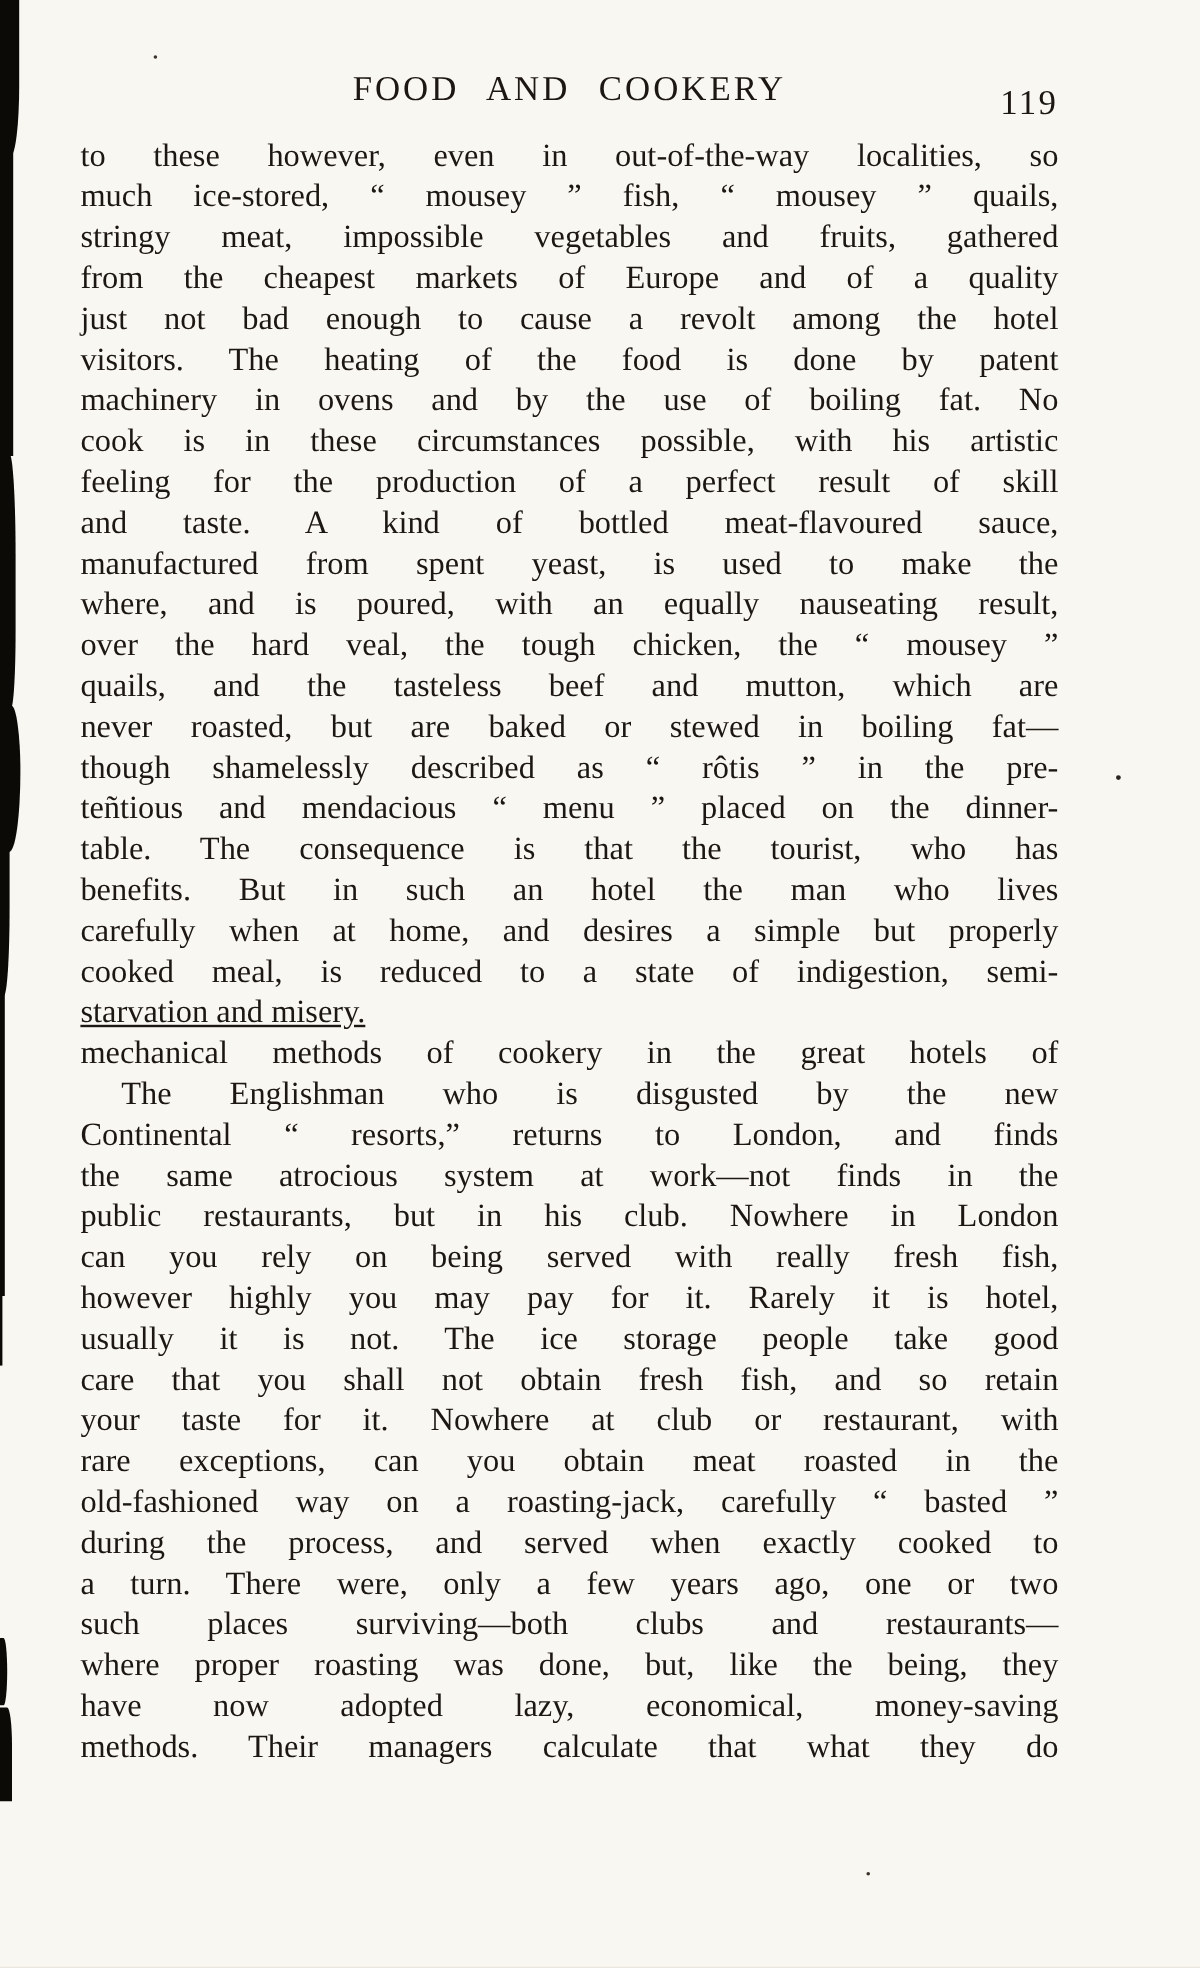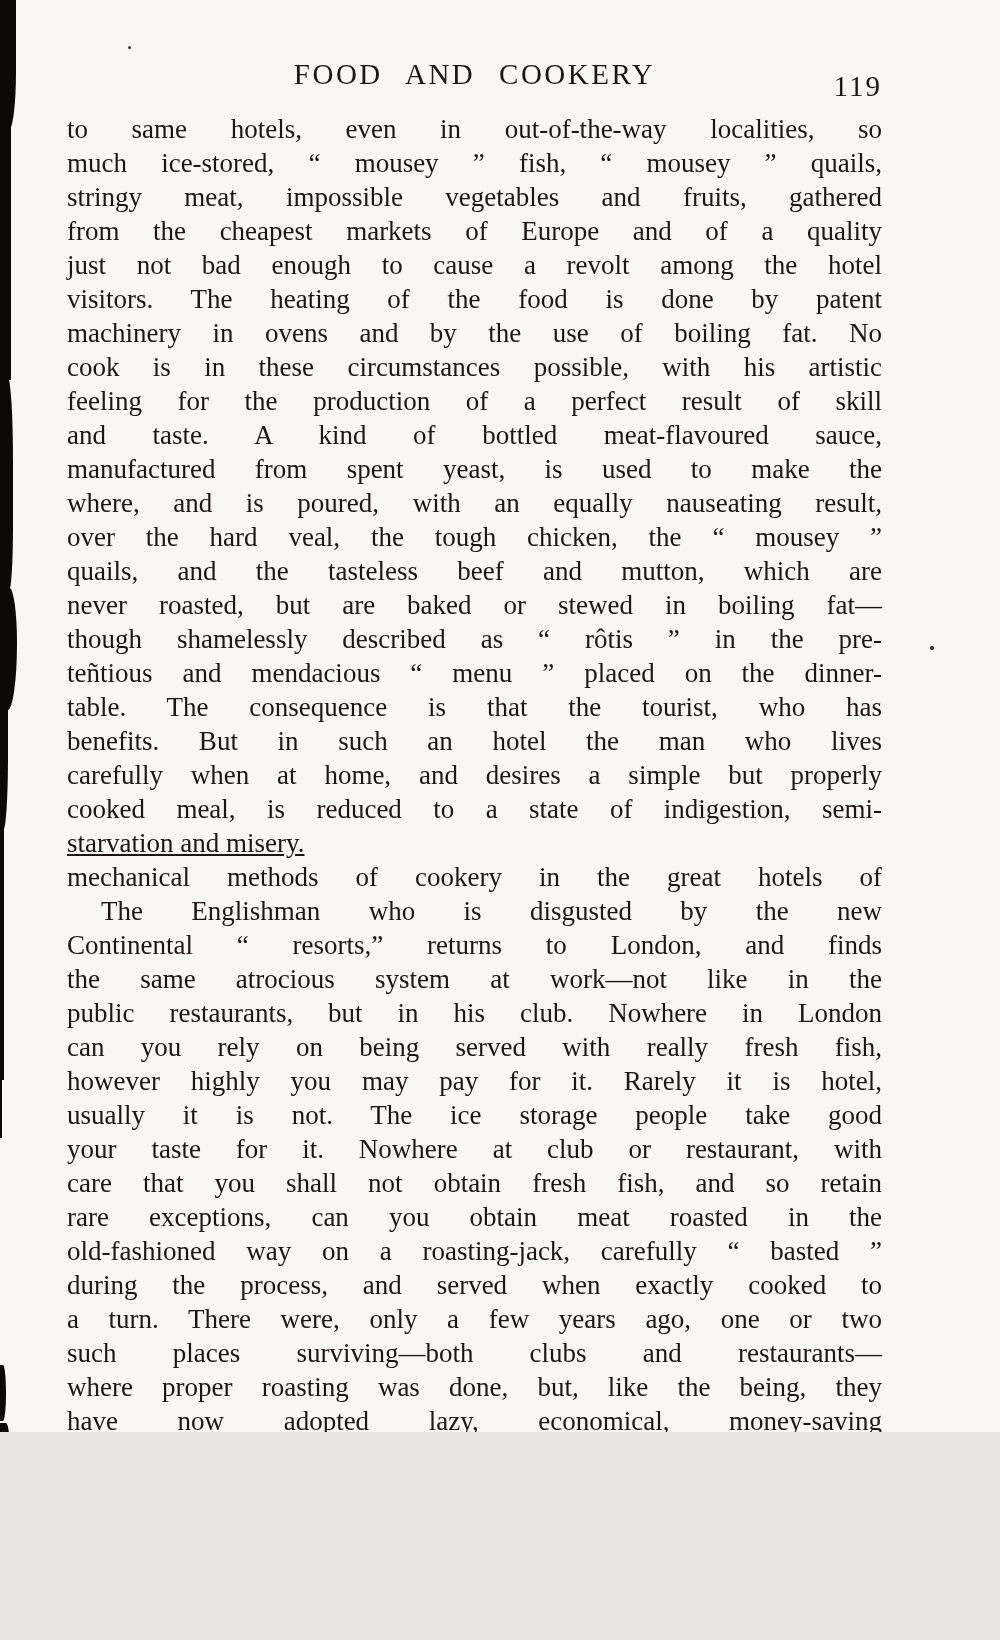--- a/index.html
+++ b/index.html
@@ -3,21 +3,21 @@
 <meta charset="utf-8">
 <title>Scanned Book Page</title>
 <style>
   * { margin: 0; padding: 0; box-sizing: border-box; }
   html, body { width: 1000px; }
   body { background: #e9e6df; font-family: "Liberation Serif", "DejaVu Serif", serif; }
 
   .page {
     position: relative;
     width: 1000px;
-    height: 1432px;
+    height: 1639px;
     background: var(--paper, #f9f7f1);
     color: var(--ink, #1c1712);
     overflow: hidden;
   }
 
   
   .binding { position: absolute; left: 0; top: 0; width: 26px; height: 100%; }
   .binding .seg { position: absolute; left: 0; background: #0c0a07; }
   .seg.s1 { top: 0;    height: 130px; width: 16px; border-radius: 0 0 45% 0; }
   .seg.s2 { top: 126px; height: 254px; width: 11px; }
@@ -85,21 +85,21 @@
   <div class="speck b"></div>
   <div class="speck c"></div>
 
   <div class="content">
     <div class="header">
       <span class="title">FOOD AND COOKERY</span>
       <span class="pagenum">119</span>
     </div>
     <div class="body-text">
         <div>
-          <div class="line">to same hotels, even in out-of-the-way localities, so</div>
+          <div class="line">to these however, even in out-of-the-way localities, so</div>
           <div class="line">much ice-stored, “ mousey ” fish, “ mousey ” quails,</div>
           <div class="line">stringy meat, impossible vegetables and fruits, gathered</div>
           <div class="line">from the cheapest markets of Europe and of a quality</div>
           <div class="line">just not bad enough to cause a revolt among the hotel</div>
           <div class="line">visitors.  The heating of the food is done by patent</div>
           <div class="line">machinery in ovens and by the use of boiling fat.  No</div>
           <div class="line">cook is in these circumstances possible, with his artistic</div>
           <div class="line">feeling for the production of a perfect result of skill</div>
           <div class="line">and taste.  A kind of bottled meat-flavoured sauce,</div>
           <div class="line">manufactured from spent yeast, is used to make the</div>
@@ -112,27 +112,27 @@
           <div class="line">table.  The consequence is that the tourist, who has</div>
           <div class="line">benefits.  But in such an hotel the man who lives</div>
           <div class="line">carefully when at home, and desires a simple but properly</div>
           <div class="line">cooked meal, is reduced to a state of indigestion, semi-</div>
           <div class="line short-last">starvation and misery.</div>
         </div>
         <div>
           <div class="line">mechanical methods of cookery in the great hotels of</div>
           <div class="line indent">The Englishman who is disgusted by the new</div>
           <div class="line">Continental “ resorts,” returns to London, and finds</div>
-          <div class="line">the same atrocious system at work—not like in the</div>
+          <div class="line">the same atrocious system at work—not finds in the</div>
           <div class="line">public restaurants, but in his club.  Nowhere in London</div>
           <div class="line">can you rely on being served with really fresh fish,</div>
           <div class="line">however highly you may pay for it.  Rarely it is hotel,</div>
           <div class="line">usually it is not.  The ice storage people take good</div>
+          <div class="line">care that you shall not obtain fresh fish, and so retain</div>
           <div class="line">your taste for it.  Nowhere at club or restaurant, with</div>
-          <div class="line">care that you shall not obtain fresh fish, and so retain</div>
           <div class="line">rare exceptions, can you obtain meat roasted in the</div>
           <div class="line">old-fashioned way on a roasting-jack, carefully “ basted ”</div>
           <div class="line">during the process, and served when exactly cooked to</div>
           <div class="line">a turn.  There were, only a few years ago, one or two</div>
           <div class="line">such places surviving—both clubs and restaurants—</div>
           <div class="line">where proper roasting was done, but, like the being, they</div>
           <div class="line">have now adopted lazy, economical, money-saving</div>
           <div class="line">methods.  Their managers calculate that what they do</div>
         </div>
       </div>

